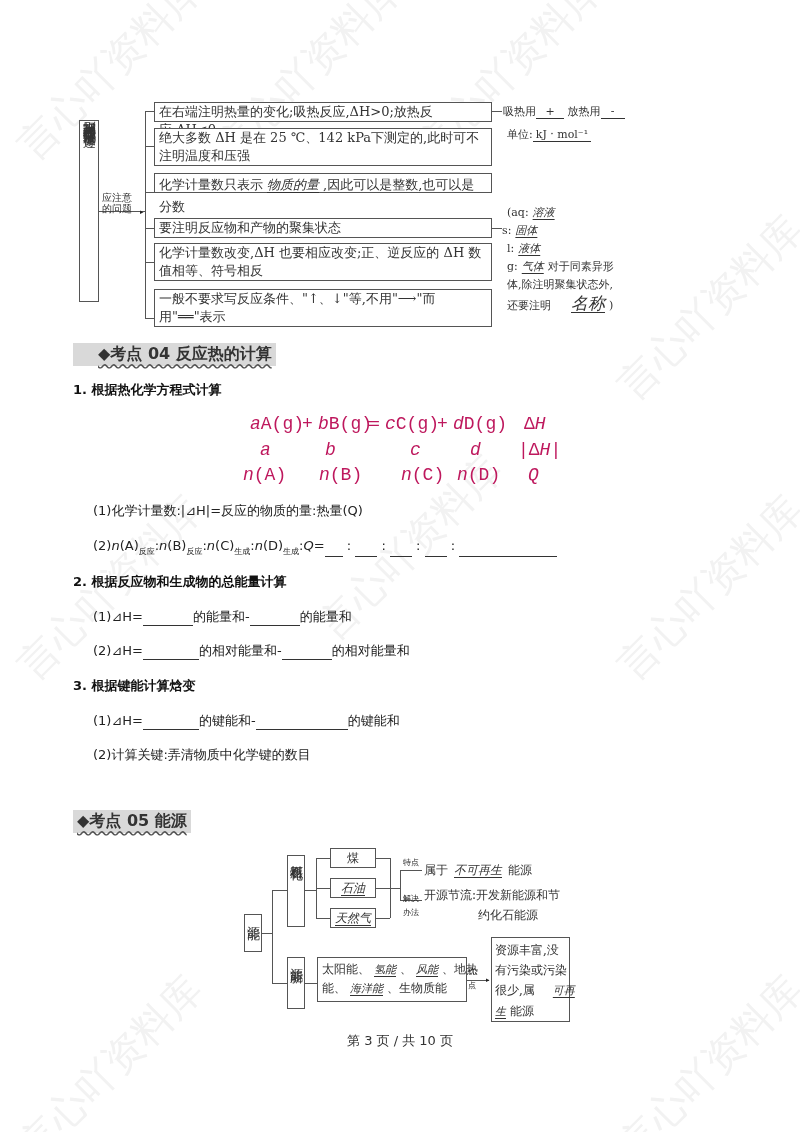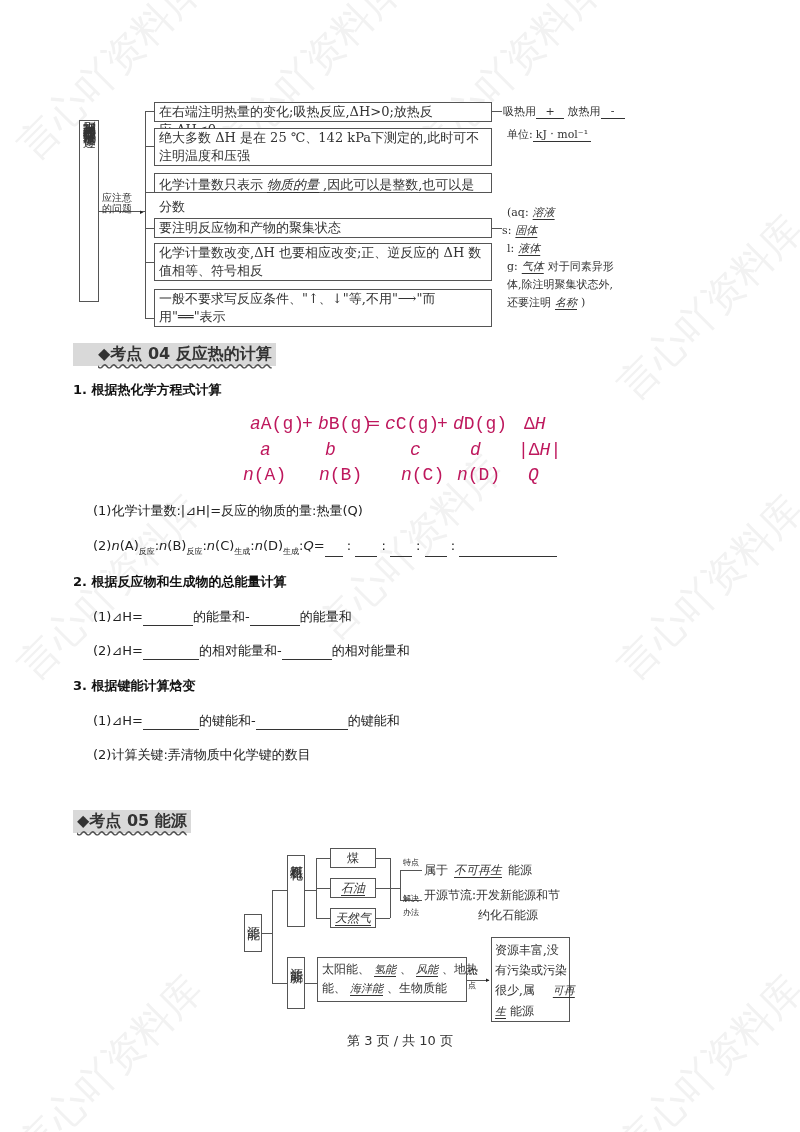--- a/index.html
+++ b/index.html
@@ -67,21 +67,21 @@
   </div>
   <div class="abs s" style="left:507px;top:127px;white-space:nowrap;">
     <span>单位:</span><span class="ufill" style="min-width:56px;padding:0 3px;">kJ · mol⁻¹</span>
   </div>
   <div class="abs s" style="left:507px;top:204px;line-height:18px;white-space:nowrap;">
     <div><span>(aq:</span><span class="u" style="font-size:11px;">溶液</span></div>
     <div style="margin-left:-5px;"><span>s:</span><span class="u" style="font-size:11px;">固体</span></div>
     <div><span>l:</span><span class="u" style="font-size:11px;">液体</span></div>
     <div><span>g:</span><span class="u" style="font-size:11px;">气体</span><span>对于同素异形</span></div>
     <div>体,除注明聚集状态外,</div>
-    <div><span>还要注明</span><span class="u" style="font-size:11px;">名称</span><span>)</span></div>
+    <div><span>还要注明</span><span class="u" style="font-size:17px;margin-left:16px;">名称</span><span>)</span></div>
   </div>
 </div>
 
 <div class="heading" style="top:343px;padding-left:25px;">◆考点 04  反应热的计算</div>
 
 <div class="h2" style="top:381px;">1. 根据热化学方程式计算</div>
 
 <div>
   <div class="eq" style="left:250px;top:414px;"><i>a</i>A(g)</div>
   <div class="eq" style="left:302px;top:414px;">+</div>

